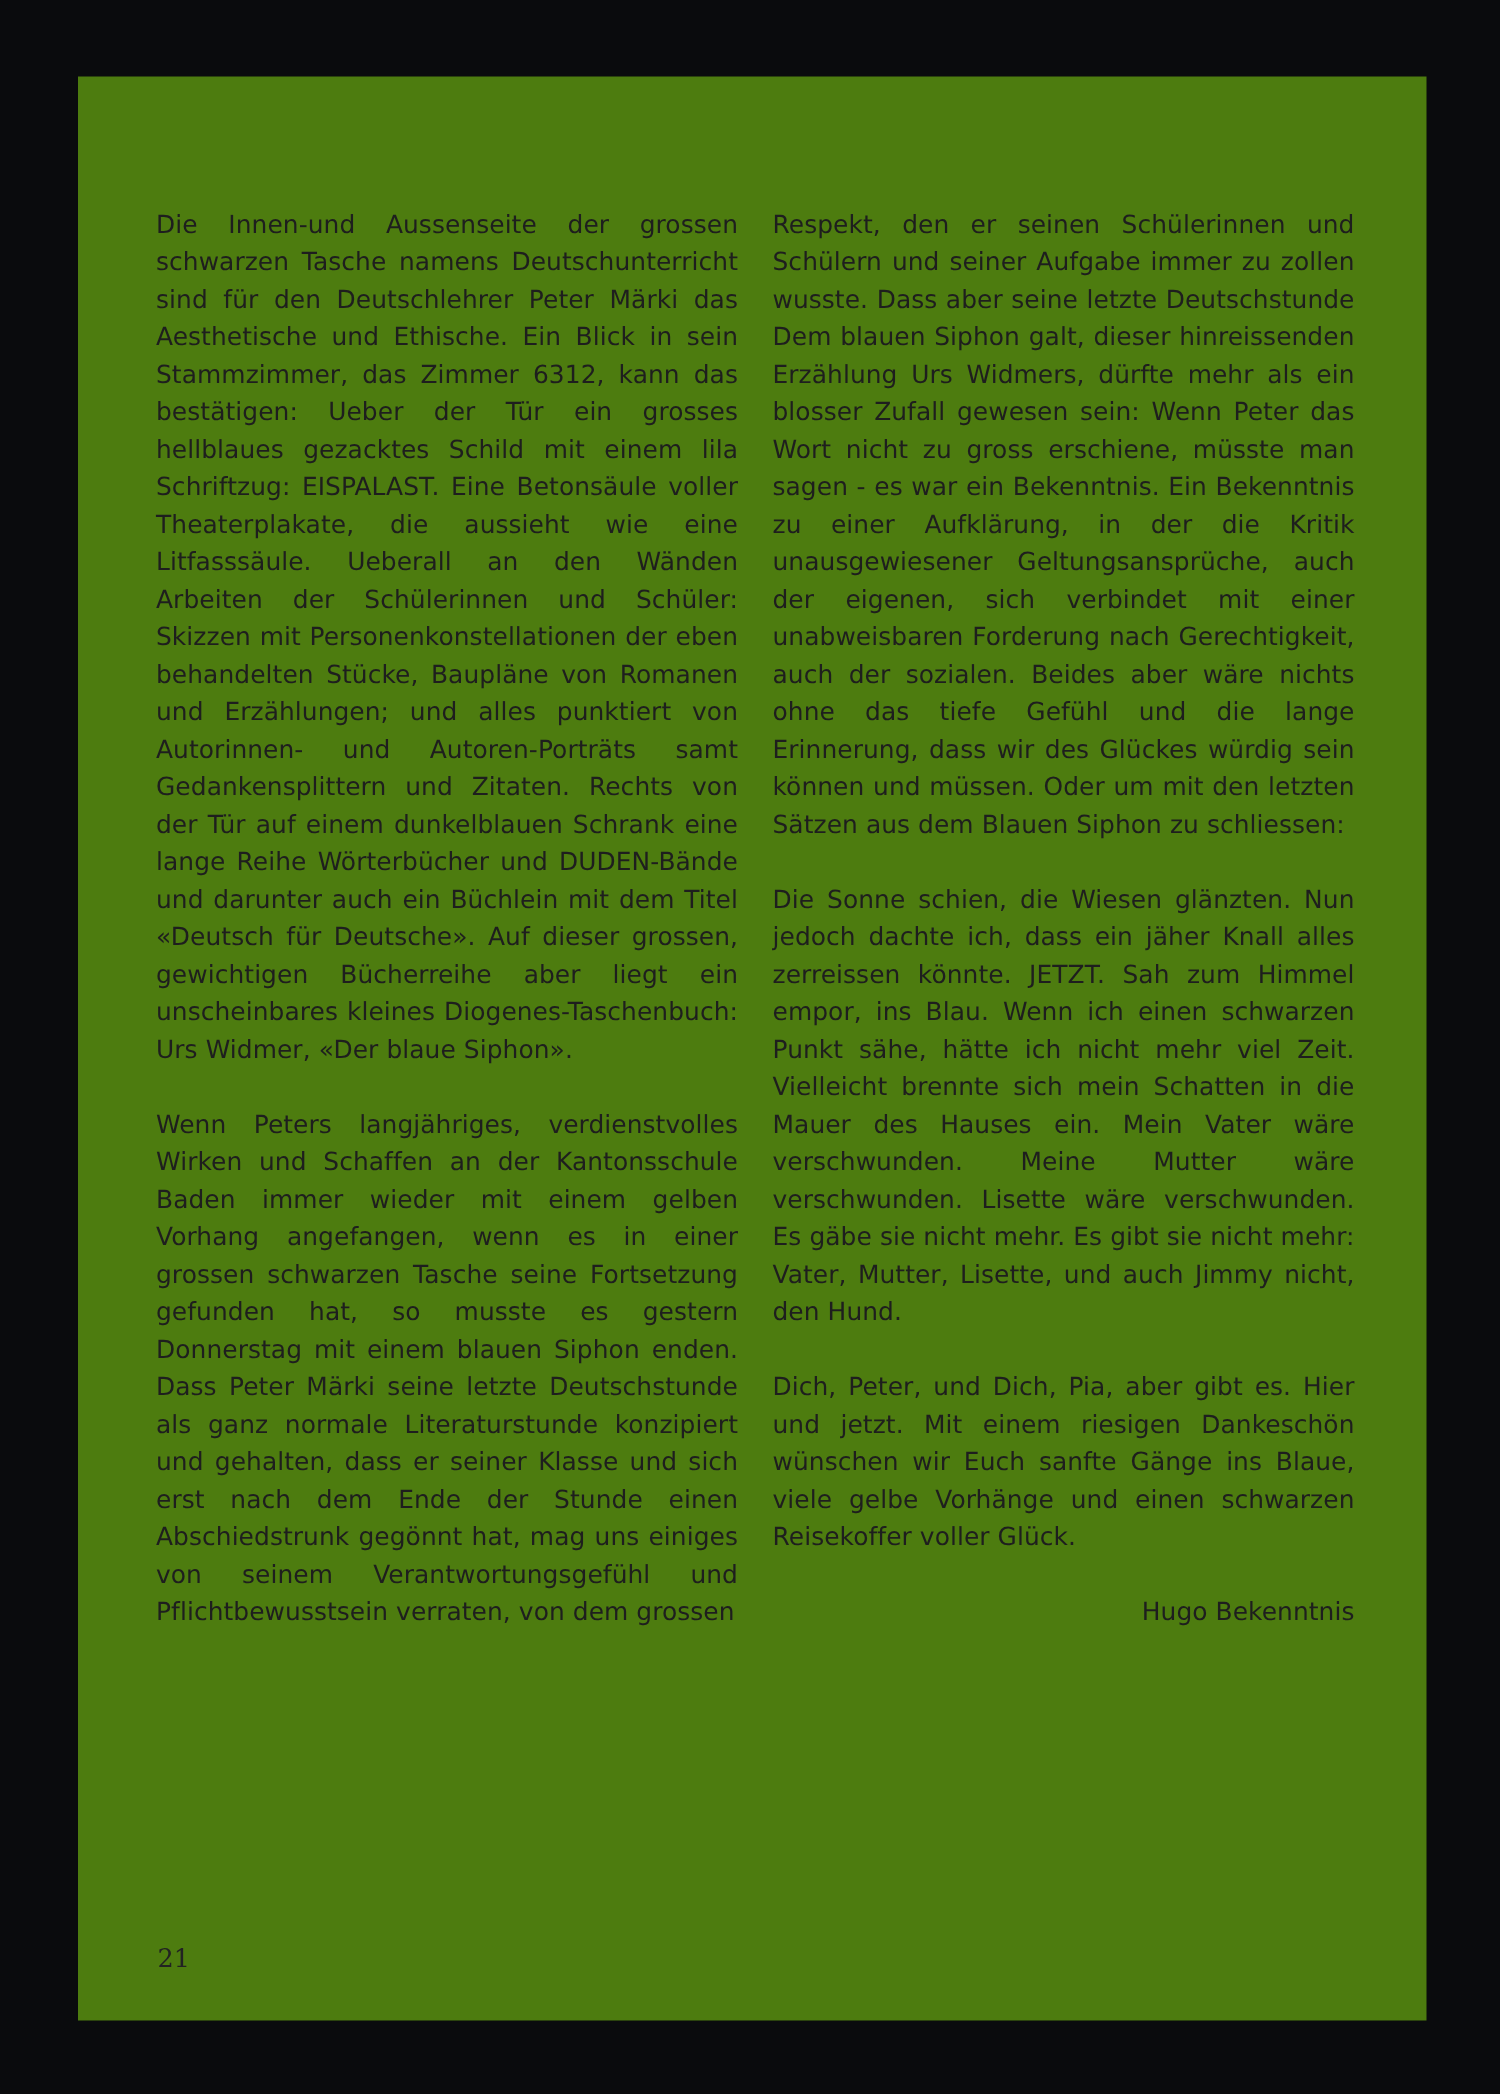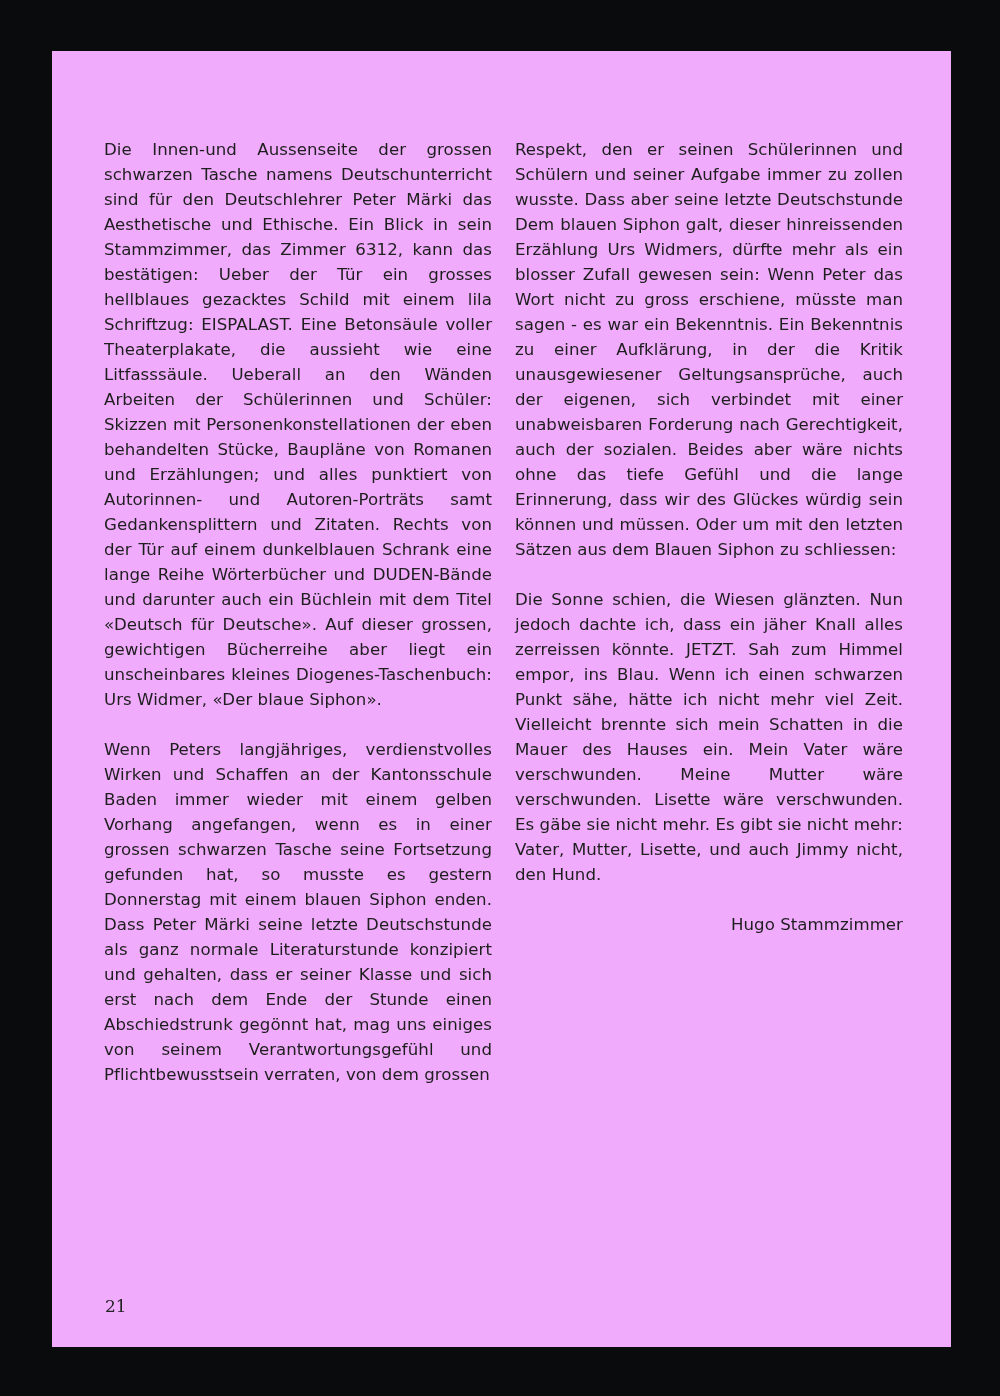--- a/index.html
+++ b/index.html
@@ -7,21 +7,21 @@
     width: 1000px; height: 1396px;
     background: #0a0b0d;
     position: relative;
     overflow: hidden;
     font-family: "DejaVu Sans", "Liberation Sans", sans-serif;
   }
   .page {
     position: absolute;
     left: 52px; top: 51px;
     width: 899px; height: 1296px;
-    background: #f0abfc;
+    background: #4d7c0f;
   }
   .col {
     position: absolute;
     top: 86px;
     width: 388px;
     color: #1e1e1e;
     font-size: 16.6px;
     line-height: 25px;
     text-align: justify;
     hyphens: none;
@@ -48,17 +48,18 @@
 <div class="page">
 
   <div class="col left">
     <p>Die Innen-und Aussenseite der grossen schwarzen Tasche namens Deutschunterricht sind für den Deutschlehrer Peter Märki das Aesthetische und Ethische. Ein Blick in sein Stammzimmer, das Zimmer 6312, kann das bestätigen: Ueber der Tür ein grosses hellblaues gezacktes Schild mit einem lila Schriftzug: EISPALAST. Eine Betonsäule voller Theaterplakate, die aussieht wie eine Litfasssäule. Ueberall an den Wänden Arbeiten der Schülerinnen und Schüler: Skizzen mit Personenkonstellationen der eben behandelten Stücke, Baupläne von Romanen und Erzählungen; und alles punktiert von Autorinnen- und Autoren-Porträts samt Gedankensplittern und Zitaten. Rechts von der Tür auf einem dunkelblauen Schrank eine lange Reihe Wörterbücher und DUDEN-Bände und darunter auch ein Büchlein mit dem Titel «Deutsch für Deutsche». Auf dieser grossen, gewichtigen Bücherreihe aber liegt ein unscheinbares kleines Diogenes-Taschenbuch: Urs Widmer, «Der blaue Siphon».</p>
     <p>Wenn Peters langjähriges, verdienstvolles Wirken und Schaffen an der Kantonsschule Baden immer wieder mit einem gelben Vorhang angefangen, wenn es in einer grossen schwarzen Tasche seine Fortsetzung gefunden hat, so musste es gestern Donnerstag mit einem blauen Siphon enden. Dass Peter Märki seine letzte Deutschstunde als ganz normale Literaturstunde konzipiert und gehalten, dass er seiner Klasse und sich erst nach dem Ende der Stunde einen Abschiedstrunk gegönnt hat, mag uns einiges von seinem Verantwortungsgefühl und Pflichtbewusstsein verraten, von dem grossen</p>
   </div>
 
   <div class="col right">
     <p>Respekt, den er seinen Schülerinnen und Schülern und seiner Aufgabe immer zu zollen wusste. Dass aber seine letzte Deutschstunde Dem blauen Siphon galt, dieser hinreissenden Erzählung Urs Widmers, dürfte mehr als ein blosser Zufall gewesen sein: Wenn Peter das Wort nicht zu gross erschiene, müsste man sagen - es war ein Bekenntnis. Ein Bekenntnis zu einer Aufklärung, in der die Kritik unausgewiesener Geltungsansprüche, auch der eigenen, sich verbindet mit einer unabweisbaren Forderung nach Gerechtigkeit, auch der sozialen. Beides aber wäre nichts ohne das tiefe Gefühl und die lange Erinnerung, dass wir des Glückes würdig sein können und müssen. Oder um mit den letzten Sätzen aus dem Blauen Siphon zu schliessen:</p>
     <p>Die Sonne schien, die Wiesen glänzten. Nun jedoch dachte ich, dass ein jäher Knall alles zerreissen könnte. JETZT. Sah zum Himmel empor, ins Blau. Wenn ich einen schwarzen Punkt sähe, hätte ich nicht mehr viel Zeit. Vielleicht brennte sich mein Schatten in die Mauer des Hauses ein. Mein Vater wäre verschwunden. Meine Mutter wäre verschwunden. Lisette wäre verschwunden. Es gäbe sie nicht mehr. Es gibt sie nicht mehr: Vater, Mutter, Lisette, und auch Jimmy nicht, den Hund.</p>
-    <p class="signature">Hugo Stammzimmer</p>
+    <p>Dich, Peter, und Dich, Pia, aber gibt es. Hier und jetzt. Mit einem riesigen Dankeschön wünschen wir Euch sanfte Gänge ins Blaue, viele gelbe Vorhänge und einen schwarzen Reisekoffer voller Glück.</p>
+    <p class="signature">Hugo Bekenntnis</p>
   </div>
 
   <div class="page-number">21</div>
 </div>
 
 </body></html>

